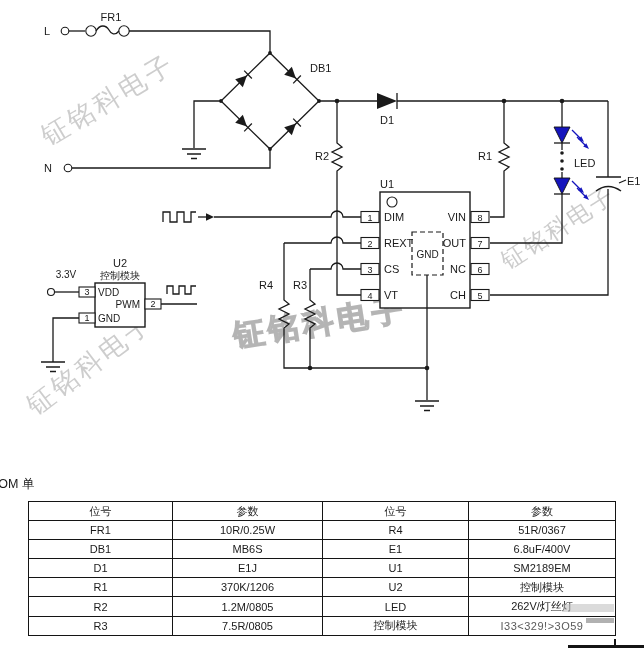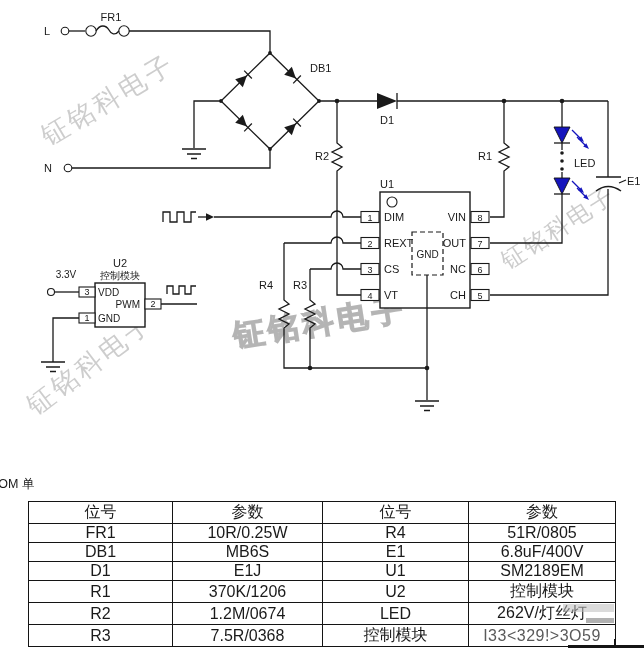--- a/index.html
+++ b/index.html
@@ -25,21 +25,21 @@
   svg text.s10{font-size:10px;}
   svg text.s9{font-size:9px;}
   svg .led{fill:#1414bd;stroke:#101010;stroke-width:0.9;}
   svg .ledl{stroke:#1414bd;stroke-width:1.3;fill:none;}
   svg .ledf{fill:#1414bd;stroke:none;}
   svg .gw{stroke:#1a1a1a;stroke-width:1.5;fill:none;}
   #bom-title{position:absolute;left:-10px;top:476px;font-size:12.5px;}
   #bom-wrap{position:absolute;left:28px;top:501px;}
   table.bom{border-collapse:collapse;table-layout:fixed;width:587px;border:1.6px solid #141414;}
   table.bom td{border:1px solid #141414;height:18.1px;text-align:center;vertical-align:middle;
-      font-size:16px;padding:0;overflow:hidden;}
+      font-size:11px;padding:0;overflow:hidden;}
   td.phone{color:#5a5a5a;letter-spacing:.5px;}
   .smudge1{position:absolute;left:563px;top:604px;width:51px;height:8px;background:rgba(190,190,190,.55);}
   .smudge2{position:absolute;left:586px;top:618px;width:28px;height:5px;background:rgba(125,125,125,.6);}
   .edge-h{position:absolute;left:568px;top:645px;width:76px;height:2.6px;background:#141414;}
   .edge-v{position:absolute;left:614px;top:639px;width:1.6px;height:8px;background:#141414;}
 </style>
 </head>
 <body>
 
 <div id="stage">
@@ -268,21 +268,21 @@
           <tr>
         <td>位号</td>
         <td>参数</td>
         <td>位号</td>
         <td>参数</td>
       </tr>
       <tr>
         <td>FR1</td>
         <td>10R/0.25W</td>
         <td>R4</td>
-        <td>51R/0805</td>
+        <td>51R/0367</td>
       </tr>
       <tr>
         <td>DB1</td>
         <td>MB6S</td>
         <td>E1</td>
         <td>6.8uF/400V</td>
       </tr>
       <tr>
         <td>D1</td>
         <td>E1J</td>
@@ -290,27 +290,27 @@
         <td>SM2189EM</td>
       </tr>
       <tr>
         <td>R1</td>
         <td>370K/1206</td>
         <td>U2</td>
         <td>控制模块</td>
       </tr>
       <tr>
         <td>R2</td>
-        <td>1.2M/0674</td>
+        <td>1.2M/0805</td>
         <td>LED</td>
         <td>262V/灯丝灯</td>
       </tr>
       <tr>
         <td>R3</td>
-        <td>7.5R/0368</td>
+        <td>7.5R/0805</td>
         <td>控制模块</td>
         <td class="phone">I33&lt;329!&gt;3O59</td>
       </tr>
     </tbody>
       </table>
   </div>
 
   <div class="smudge1"></div>
   <div class="smudge2"></div>
   <div class="edge-h"></div>

